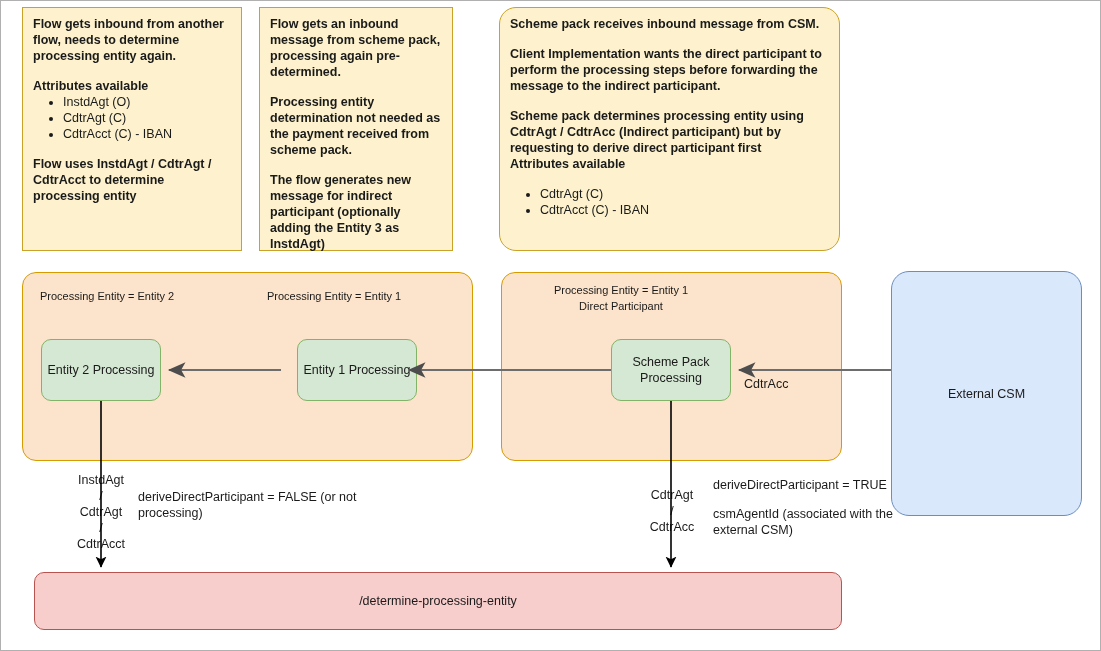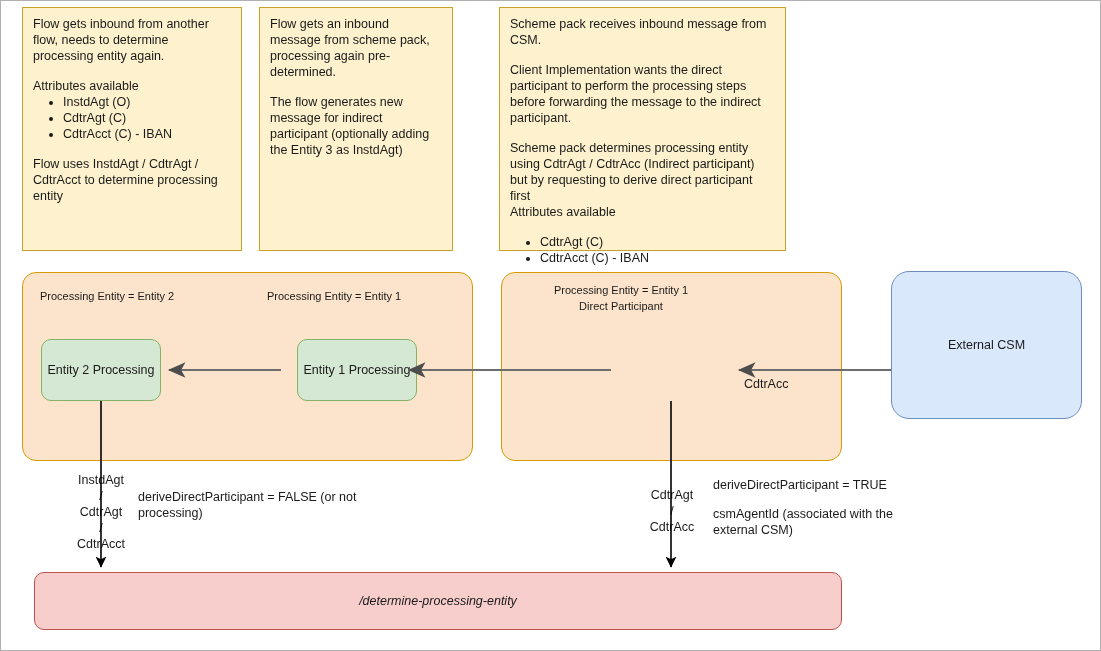--- a/index.html
+++ b/index.html
@@ -26,20 +26,21 @@
     background: #fdf2cd;
     border: 1px solid #c9a227;
     box-sizing: border-box;
     padding: 8px 10px 8px 10px;
     font-size: 12.5px;
     line-height: 16px;
     color: #1a1a1a;
   }
   .note p {
     margin: 0 0 14px 0;
+    font-weight: bold;
   }
   .note p.tight {
     margin-bottom: 0;
   }
   .note ul {
     margin: 0 0 14px 0;
     padding-left: 30px;
     list-style-type: disc;
   }
   .note ul li {
@@ -101,21 +102,20 @@
     background: #f8cecc;
     border: 1.5px solid #b85450;
     border-radius: 10px;
     box-sizing: border-box;
     display: flex;
     align-items: center;
     justify-content: center;
     text-align: center;
     font-size: 12.5px;
     color: #1a1a1a;
-    font-style: italic;
   }
 
   
   .lbl {
     position: absolute;
     font-size: 12.5px;
     line-height: 16px;
     color: #1a1a1a;
     white-space: pre-line;
   }
@@ -143,24 +143,25 @@
     <ul>
       <li>InstdAgt (O)</li>
       <li>CdtrAgt (C)</li>
       <li>CdtrAcct (C) - IBAN</li>
     </ul>
     <p>Flow uses InstdAgt / CdtrAgt / CdtrAcct to determine processing entity</p>
   </div>
 
   <div class="note" style="left:258px; top:6px; width:194px; height:244px;">
     <p>Flow gets an inbound message from scheme pack, processing again pre-determined.</p>
+    <p>Processing entity determination not needed as the payment received from scheme pack.</p>
     <p>The flow generates new message for indirect participant (optionally adding the Entity 3 as InstdAgt)</p>
   </div>
 
-  <div class="note" style="left:498px; top:6px; width:287px; height:244px;">
+  <div class="note" style="left:498px; top:6px; width:341px; height:244px;border-radius:17px;">
     <p>Scheme pack receives inbound message from CSM.</p>
     <p>Client Implementation wants the direct participant to perform the processing steps before forwarding the message to the indirect participant.</p>
     <p class="tight" style="white-space:pre-line;">Scheme pack determines processing entity using CdtrAgt / CdtrAcc (Indirect participant) but by requesting to derive direct participant first
 Attributes available</p>
     <ul style="margin-top:14px;">
       <li>CdtrAgt (C)</li>
       <li>CdtrAcct (C) - IBAN</li>
     </ul>
   </div>
 
@@ -169,22 +170,26 @@
   <div class="lane-label" style="left:266px; top:287px; width:200px; text-align:left;">Processing Entity = Entity 1</div>
 
   <div class="lane" style="left:500px; top:271px; width:341px; height:189px;"></div>
   <div class="lane-label center" style="left:520px; top:281px; width:200px; text-align:center;">Processing Entity = Entity 1
 Direct Participant</div>
 
   <div class="proc" style="left:40px; top:338px; width:120px; height:62px;">Entity 2 Processing</div>
 
   <div class="proc" style="left:296px; top:338px; width:120px; height:62px;">Entity 1 Processing</div>
 
-
-  <div class="ext" style="left:890px; top:270px; width:191px; height:148px;">External CSM</div>
+  <div class="proc" style="left:610px; top:338px; width:120px; height:62px;">
+    <span style="white-space:pre-line;">Scheme Pack
+Processing</span>
+  </div>
+
+  <div class="ext" style="left:890px; top:270px; width:191px; height:245px;">External CSM</div>
 
   <div class="endpoint" style="left:33px; top:571px; width:808px; height:58px;">/determine-processing-entity</div>
 
   <div class="lbl" style="left:743px; top:375px;">CdtrAcc</div>
 
   <div class="lbl center" style="left:60px; top:471px; width:80px;">InstdAgt
 /
 CdtrAgt
 /
 CdtrAcct</div>

